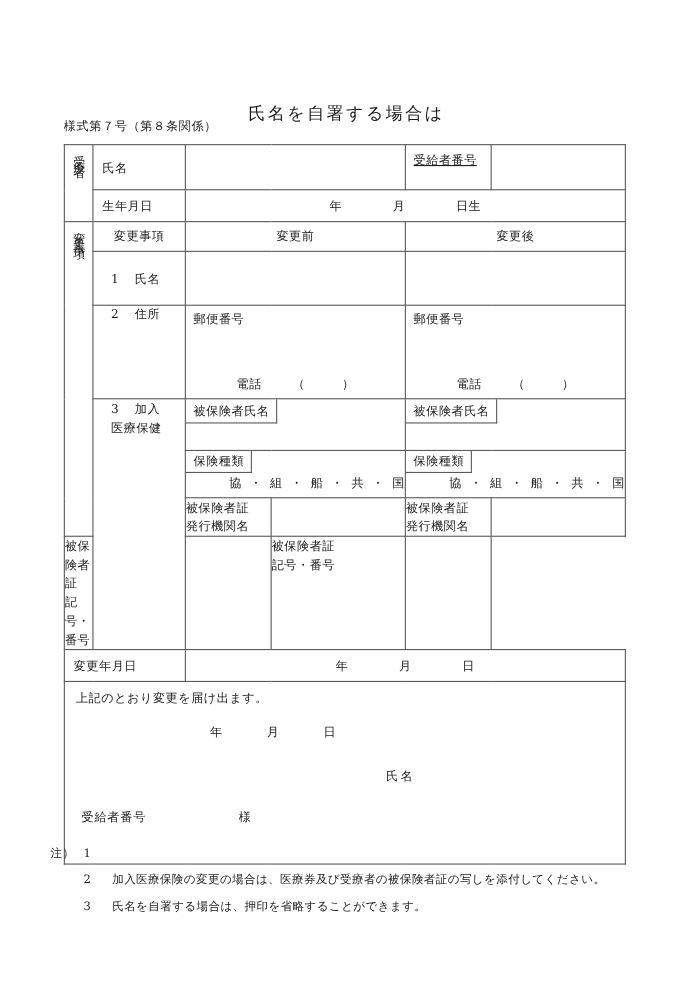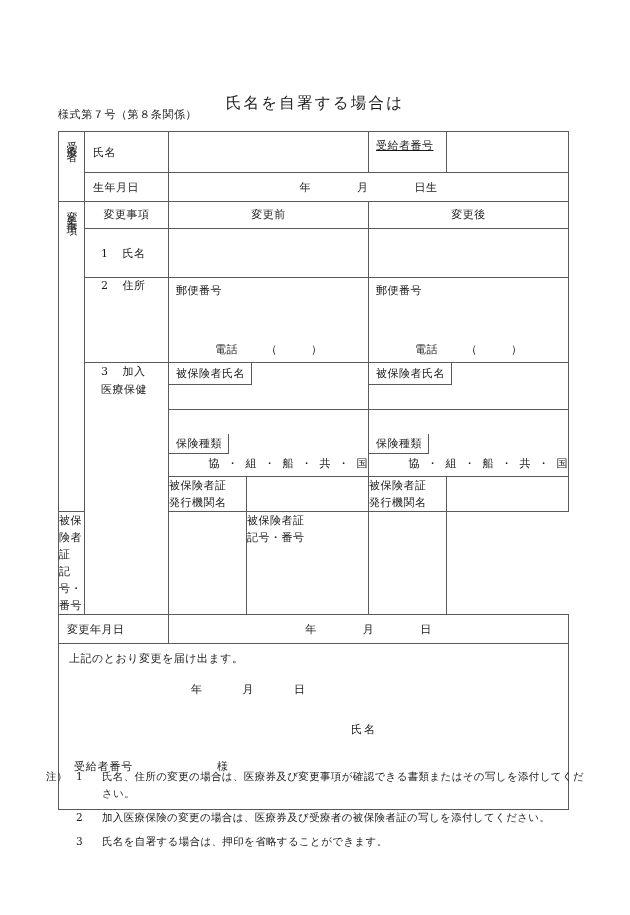--- a/index.html
+++ b/index.html
@@ -161,21 +161,21 @@
   }
   .tagbox .tag {
     display: inline-block;
     border-right: 1px solid #5a5a5a;
     border-bottom: 1px solid #5a5a5a;
     padding: 4px 6px 4px 7px;
     line-height: 1.2;
   }
 
   
-  .kindrow { height: 17px; margin-top: 24px; }
+  .kindrow { height: 17px; }
   .kindrow .tag {
     display: inline-block;
     border-right: 1px solid #5a5a5a;
     border-bottom: 1px solid #5a5a5a;
     padding: 3px 6px 3px 7px;
     line-height: 1.2;
   }
   .kindopts {
     text-align: right;
     padding: 5px 0 5px;
@@ -439,21 +439,20 @@
         </td>
       </tr>
 
     </tbody>
   </table>
 
   <div class="notes">
     <div class="note-row">
       <div class="note-lead">注）</div>
       <div class="note-num">1</div>
-      <div class="note-body">氏名、住所の変更の場合は、医療券及び変更事項が確認できる書類またはその写しを添付してください。</div>
     </div>
     <div class="note-row">
       <div class="note-lead"></div>
       <div class="note-num">2</div>
       <div class="note-body">加入医療保険の変更の場合は、医療券及び受療者の被保険者証の写しを添付してください。</div>
     </div>
     <div class="note-row">
       <div class="note-lead"></div>
       <div class="note-num">3</div>
       <div class="note-body">氏名を自署する場合は、押印を省略することができます。</div>

